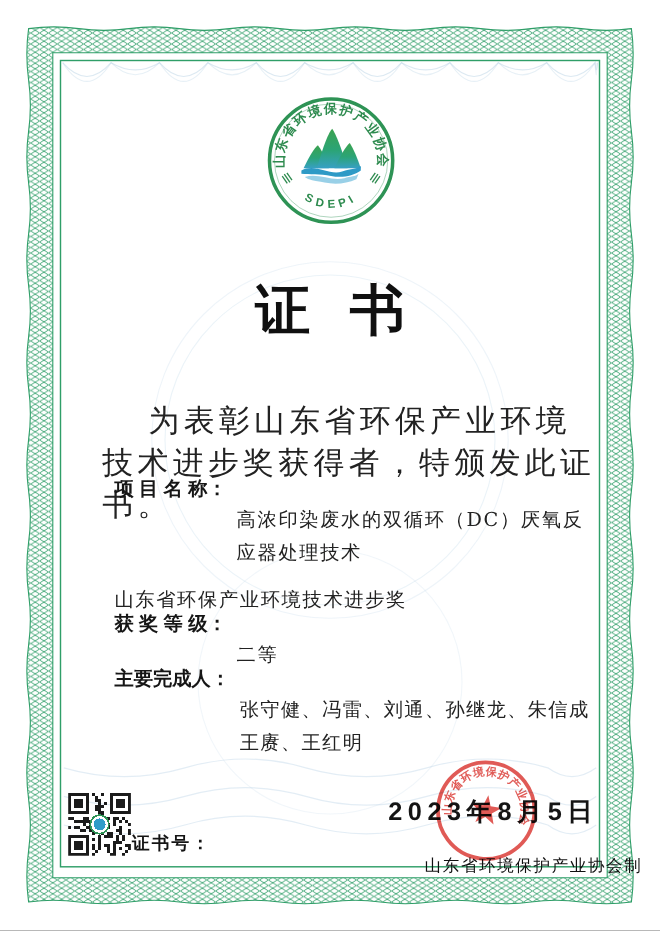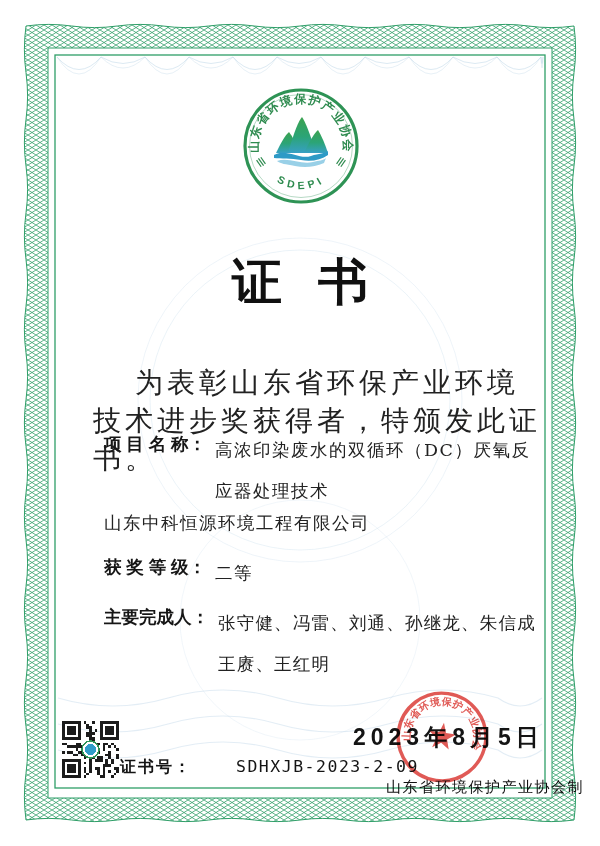--- a/index.html
+++ b/index.html
@@ -11,21 +11,21 @@
         font-size:30px;font-weight:700;letter-spacing:2px;text-indent:2px;color:#1d1d1d;}
   .doc-title{position:absolute;top:249px;left:0;right:0;text-align:center;
         font-size:50px;font-weight:700;letter-spacing:36px;text-indent:36px;color:#101010;}
   .body-par{position:absolute;top:336px;left:93px;width:452px;
         font-family:"DejaVu Serif",serif;font-size:28px;letter-spacing:4px;
         line-height:38px;text-indent:42px;color:#222;}
   .field{position:absolute;left:104px;display:flex;align-items:flex-start;justify-content:center;}
   .field .lbl{font-weight:700;font-size:17.5px;white-space:nowrap;color:#161616;
         line-height:28px;margin-right:9px;flex:none;}
   .field .val{font-family:"DejaVu Serif",serif;font-size:17.5px;letter-spacing:1.5px;
-        line-height:41px;width:330px;color:#222;}
+        line-height:30px;width:330px;color:#222;margin-top:28px;}
   .val-wide{width:345px !important;letter-spacing:1.2px !important;}
   .f-name{top:430px;}.f-unit{top:503px;}.f-grade{top:553px;}.f-people{top:603px;}
   .date{position:absolute;left:353px;top:722px;font-size:23px;font-weight:700;
         letter-spacing:5px;color:#141414;z-index:3;}
   .seal{position:absolute;left:389px;top:684px;width:106px;height:106px;z-index:4;
         opacity:.9;mix-blend-mode:multiply;}
   .qr{position:absolute;left:62px;top:721px;width:57px;height:57px;}
   .certno{position:absolute;left:120px;top:757px;display:flex;align-items:baseline;z-index:2;gap:44px;}
   .certno .lbl{font-weight:700;font-size:16px;letter-spacing:2px;color:#141414;}
   .certno .num{font-family:"DejaVu Sans Mono",monospace;font-size:16.5px;
@@ -102,21 +102,21 @@
 
   <div class="doc-title">证书</div>
 
   <p class="body-par">为表彰山东省环保产业环境技术进步奖获得者，特颁发此证书。</p>
 
   <div class="field f-name">
     <span class="lbl">项 目 名 称：</span>
     <span class="val">高浓印染废水的双循环（DC）厌氧反应器处理技术</span>
   </div>
   <div class="field f-unit">
-    <span class="val">山东中科恒源环境工程有限公司</span>
+    <span class="val">山东省环保产业环境技术进步奖</span>
   </div>
   <div class="field f-grade">
     <span class="lbl">获 奖 等 级：</span>
     <span class="val">二等</span>
   </div>
   <div class="field f-people">
     <span class="lbl">主要完成人：</span>
     <span class="val val-wide">
       <span style="display:block">张守健、冯雷、刘通、孙继龙、朱信成</span>
       <span style="display:block">王赓、王红明</span>
@@ -247,18 +247,17 @@
         <rect x="0" y="14" width="7" height="7" fill="#1b1b1b"></rect>
         <rect x="1" y="15" width="5" height="5" fill="#fff"></rect>
         <rect x="2" y="16" width="3" height="3" fill="#1b1b1b"></rect>
         <circle cx="10.5" cy="10.5" r="3.1" fill="#fff" stroke="#2e9355" stroke-width="0.6"></circle>
         <circle cx="10.5" cy="10.5" r="2" fill="#2f9cc9"></circle>
       </svg>
   </div>
 
   <div class="certno">
     <span class="lbl">证书号：</span>
-    <span class="num">SDHXJB-2023-2-09</span>
   </div>
 
   <div class="maker">山东省环境保护产业协会制</div>
 
 </div>
 
 </body></html>

